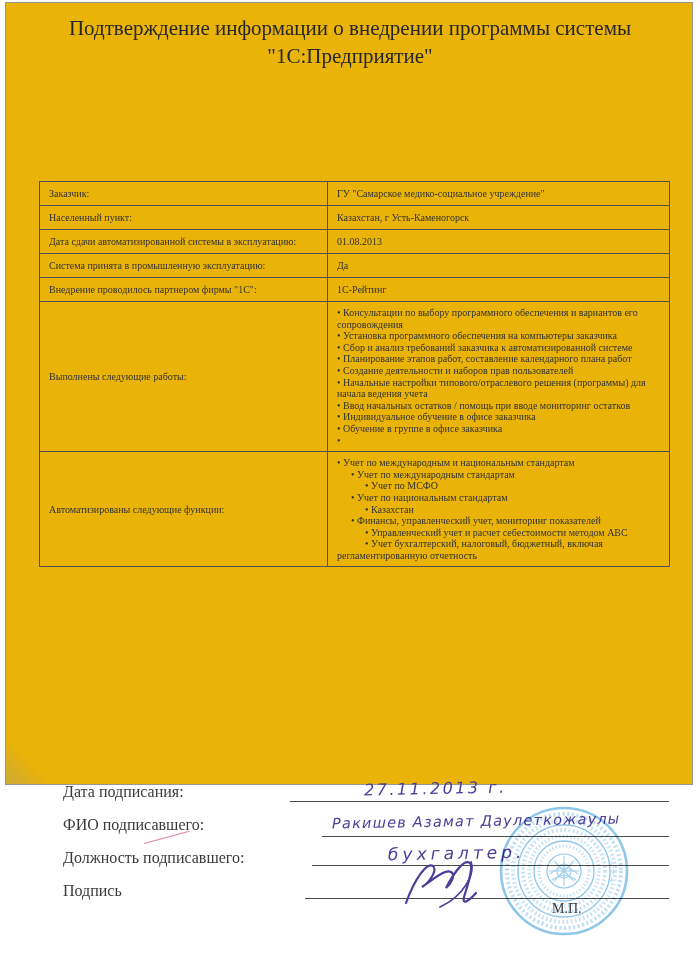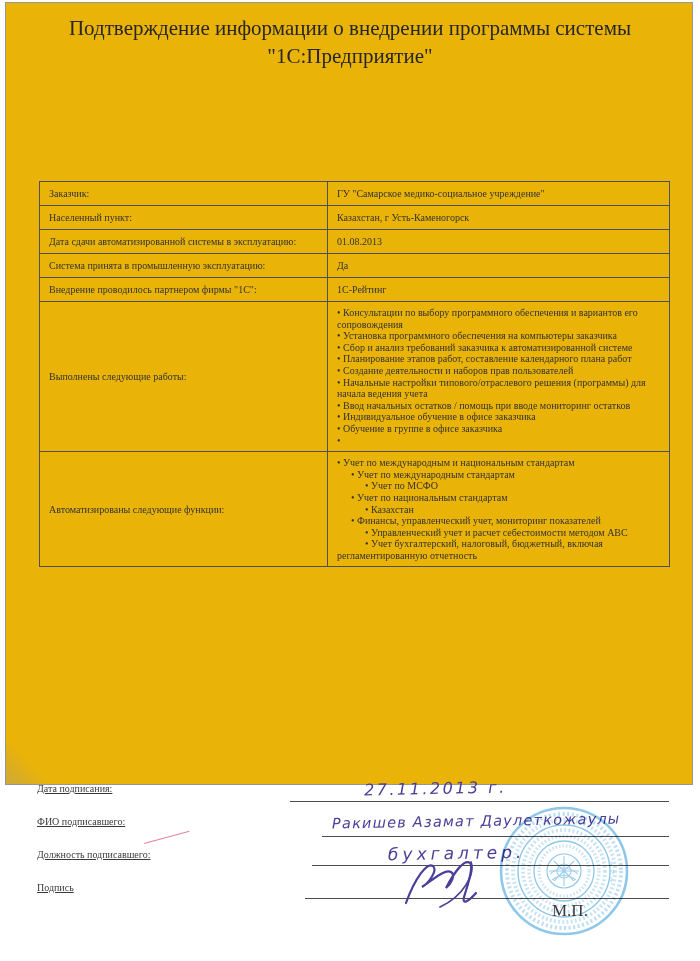--- a/index.html
+++ b/index.html
@@ -31,35 +31,35 @@
   table.info td{
     border:1.2px solid #4f4f4f;padding:5px 9px;vertical-align:middle;
     line-height:1.3;word-wrap:break-word;
   }
   td.c-label{width:269px;}
   td.c-value .bullet{line-height:1.16;}
   td.c-value .lv0{text-indent:0;}
   td.c-value .lv1{text-indent:14px;}
   td.c-value .lv2{text-indent:28px;}
   
-  .sig-label{position:absolute;left:31px;font-size:10px;color:#3a3a3a;text-decoration:underline;}
+  .sig-label{position:absolute;left:57px;font-size:16px;color:#3a3a3a;}
   .sig-line{position:absolute;height:0;border-top:1.3px solid #4c4c4c;}
   .sl-1{top:780px;} .sl-2{top:813px;} .sl-3{top:846px;} .sl-4{top:879px;}
   .ln-1{top:798px;left:284px;width:379px;}
   .ln-2{top:833px;left:316px;width:347px;}
   .ln-3{top:862px;left:306px;width:357px;}
   .ln-4{top:895px;left:299px;width:364px;}
   .hand{
     position:absolute;font-family:"DejaVu Sans","Liberation Sans",sans-serif;
     font-style:italic;color:#4a3f99;white-space:nowrap;
   }
   .hw-date{left:358px;top:776px;font-size:16px;letter-spacing:2.5px;transform:rotate(-1.2deg);}
   .hw-name{left:326px;top:810px;font-size:14.5px;letter-spacing:1.2px;transform:rotate(-1deg);}
   .hw-role{left:382px;top:840px;font-size:17px;letter-spacing:4px;transform:rotate(-1deg);}
-  .mp-note{position:absolute;left:546px;top:898px;font-size:17px;color:#3a3a3a;}
+  .mp-note{position:absolute;left:546px;top:898px;font-size:14px;color:#3a3a3a;}
   .red-mark{
     position:absolute;left:138px;top:840px;width:47px;height:0;
     border-top:1.6px solid #d6677e;transform:rotate(-15deg);transform-origin:left center;opacity:.8;
   }
   .stamp{position:absolute;left:491px;top:801px;mix-blend-mode:multiply;opacity:.92;}
   .sig-svg{position:absolute;left:396px;top:853px;}
 </style>
 </head>
 <body>
 

